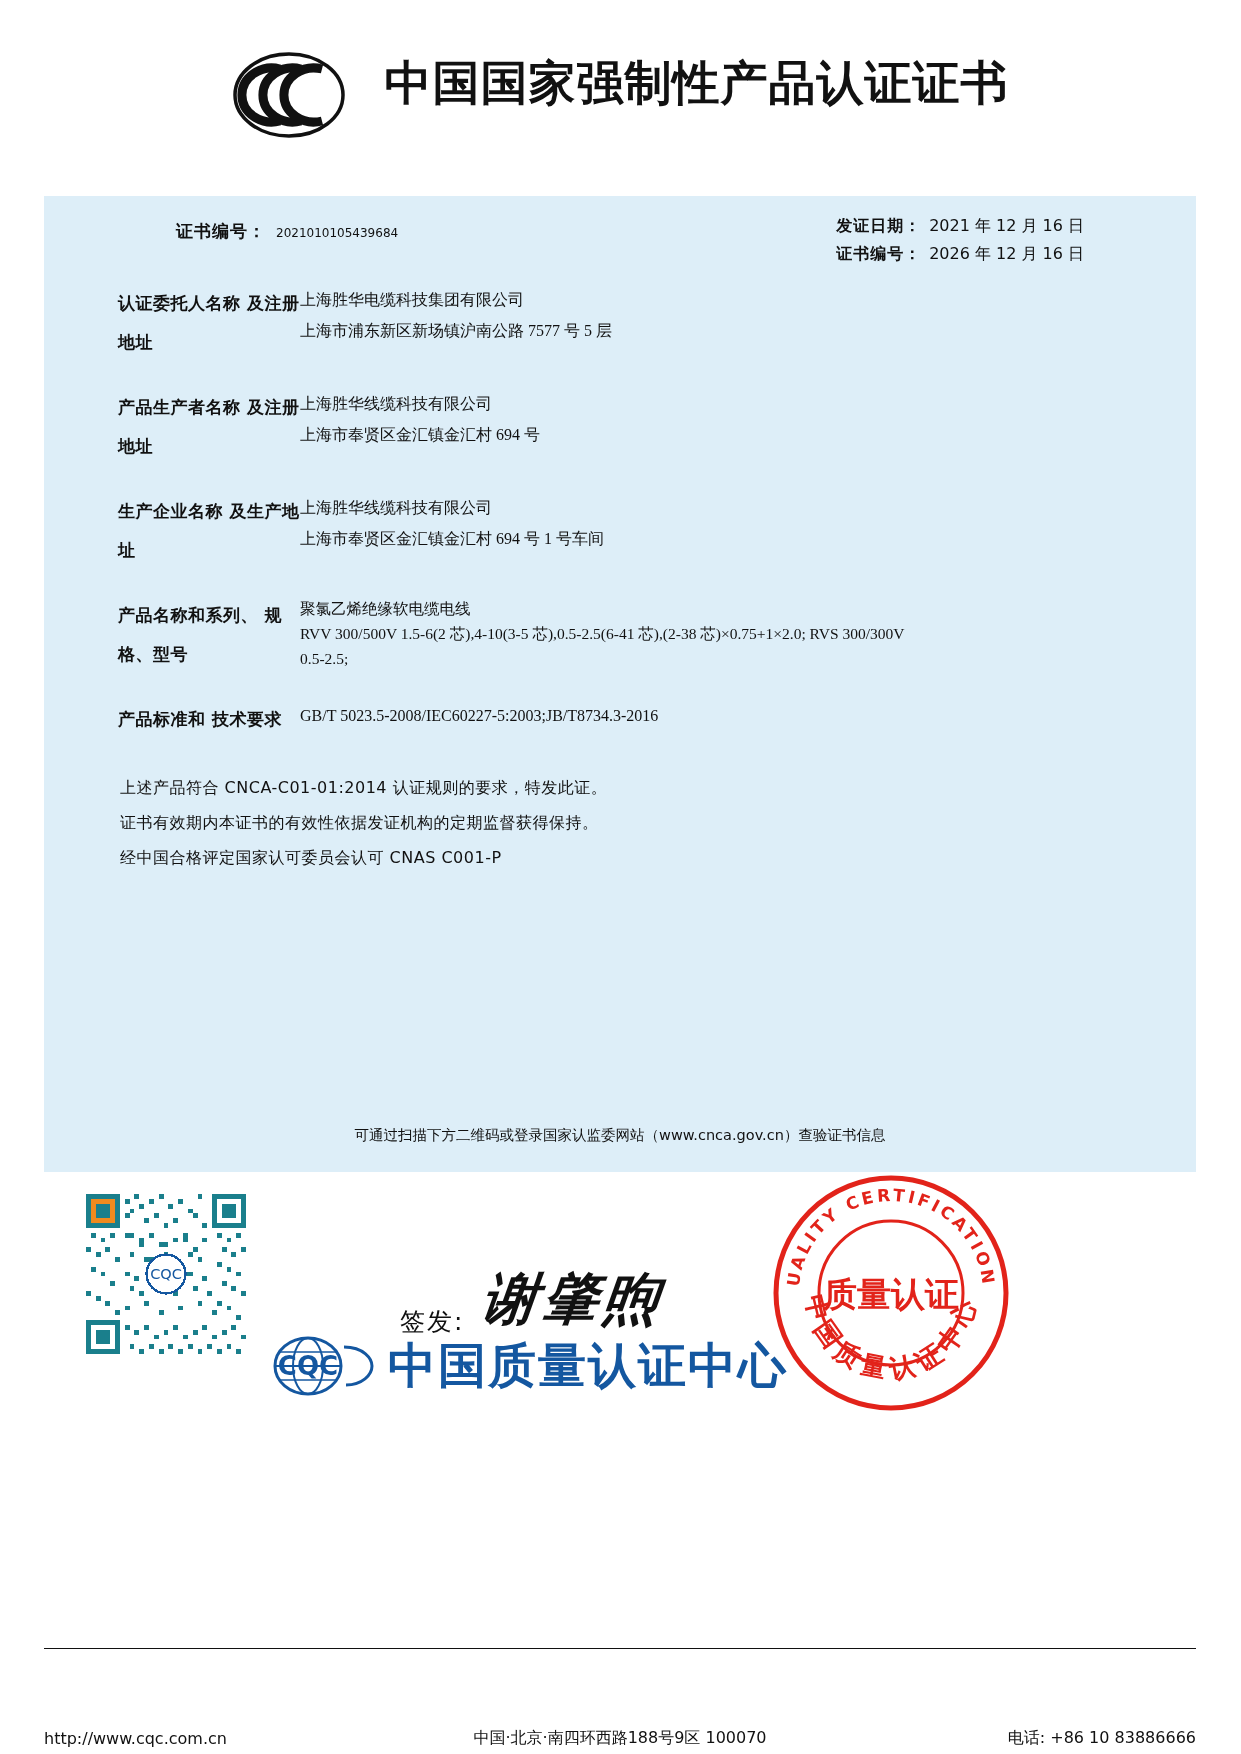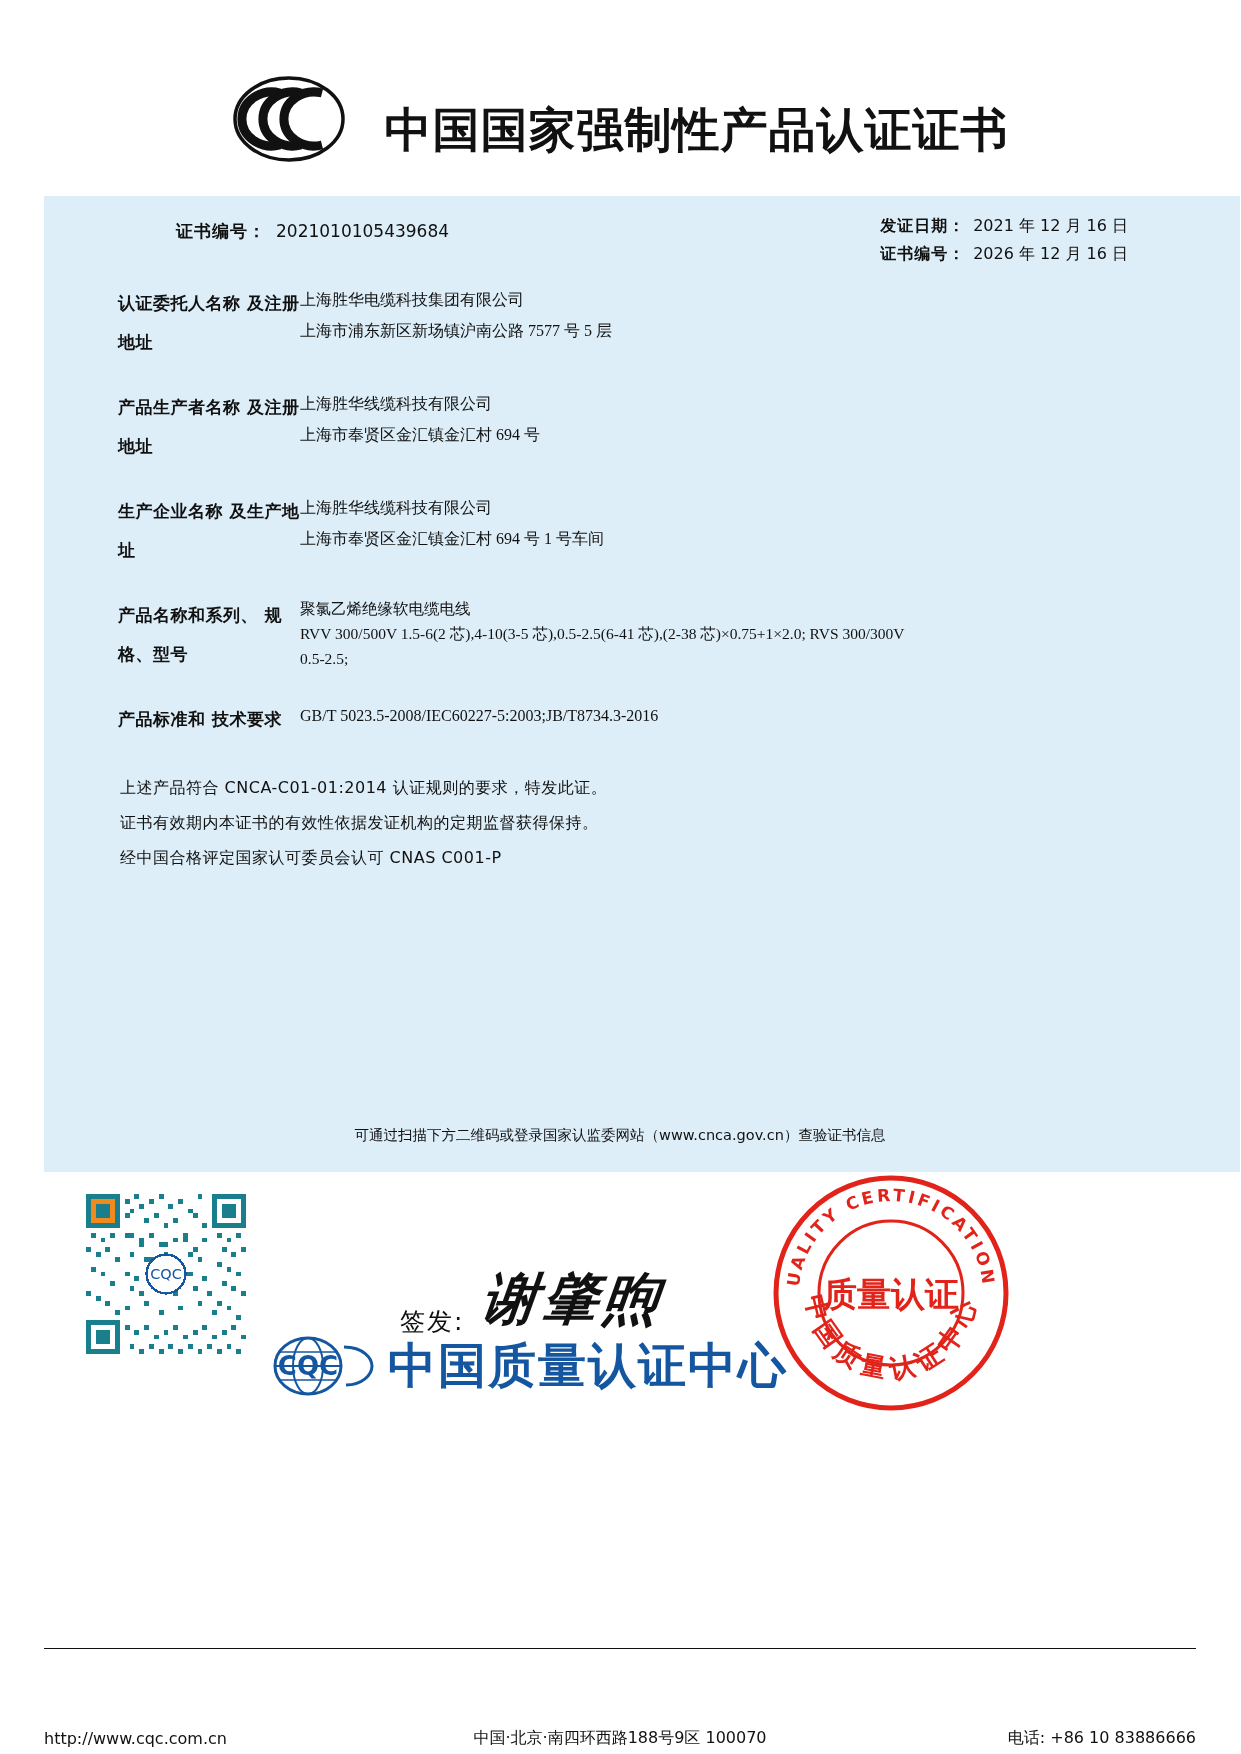--- a/index.html
+++ b/index.html
@@ -20,21 +20,21 @@
   }
 
   
   .header {
     position: absolute;
     top: 52px;
     left: 0;
     width: 1241px;
     height: 110px;
     display: flex;
-    align-items: flex-end;
+    align-items: flex-start;
     justify-content: center;
   }
   .ccc-logo {
     width: 112px;
     height: 86px;
     margin-right: 40px;
     flex: 0 0 auto;
   }
   .header-title {
     font-family: "DejaVu Sans", sans-serif;
@@ -46,41 +46,40 @@
   }
 
   
   .panel {
     position: absolute;
     top: 196px;
     left: 44px;
     width: 1152px;
     height: 976px;
     background: #ddeef8;
-    padding-left: 44px;
   }
 
   .cert-no-row {
     position: absolute;
     top: 24px;
     left: 132px;
     font-size: 17px;
     color: #111;
     display: flex;
     align-items: baseline;
   }
   .cert-no-label {
     font-weight: bold;
     font-family: "DejaVu Sans", sans-serif;
     letter-spacing: 1px;
     margin-right: 10px;
   }
   .cert-no-value {
     font-family: "DejaVu Sans", sans-serif;
-    font-size: 17px;
+    font-size: 12px;
   }
 
   .dates {
     position: absolute;
     top: 20px;
     right: 112px;
     text-align: left;
     font-size: 16px;
     color: #111;
   }

